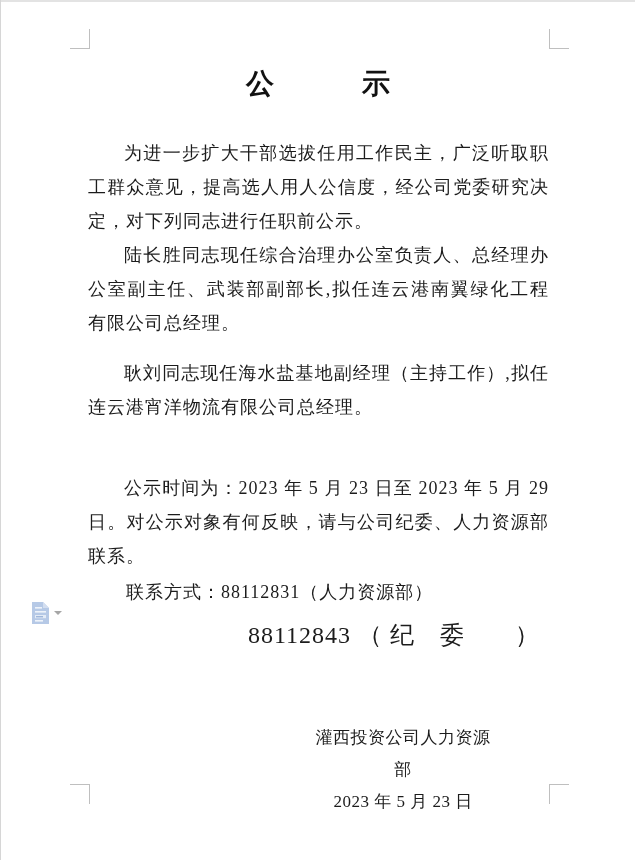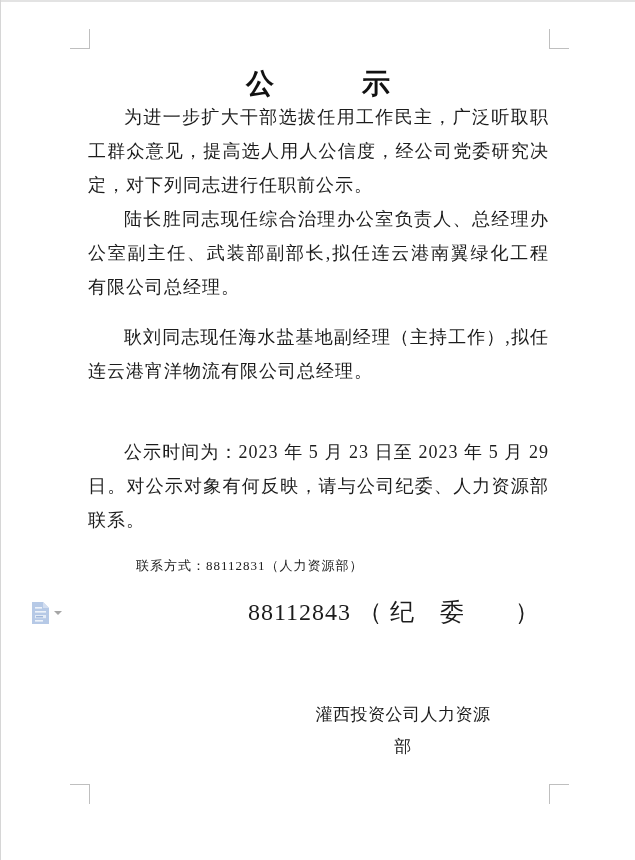--- a/index.html
+++ b/index.html
@@ -40,25 +40,25 @@
     color:#111;
     letter-spacing:1px;
   }
   .para{
     margin:0;
     font-size:18px;line-height:34px;
     text-align:justify;
     text-indent:36px;
     letter-spacing:1px;
   }
-  .p1{}
+  .p1{margin-top:36px;}
   .p2{margin-top:0;}
   .p3{margin-top:16px;}
   .p4{margin-top:47px;}
-  .contact-line{margin:12px;font-size:13px;line-height:34px;text-indent:36px;letter-spacing:1px;}
+  .contact-line{margin:2px;font-size:18px;line-height:34px;text-indent:36px;letter-spacing:1px;}
   .contact-line2{margin:9px;font-size:24px;line-height:34px;text-indent:0;padding-left:119px;letter-spacing:1px;text-align:right;}
   .sign-block{
     margin:70px 51px 8px auto;
     width:190px;
     text-align:center;
   }
   .sign-line{margin:0;font-size:17px;line-height:32px;letter-spacing:0.5px;}
   .date-line{margin:0;font-size:17px;line-height:32px;letter-spacing:0.5px;}
 
   
@@ -100,20 +100,21 @@
     <p class="para p3">耿刘同志现任海水盐基地副经理（主持工作）,拟任连云港宵洋物流有限公司总经理。</p>
 
     <p class="para p4">公示时间为：2023 年 5 月 23 日至 2023 年 5 月 29 日。对公示对象有何反映，请与公司纪委、人力资源部联系。</p>
 
     <p class="contact-line">联系方式：88112831（人力资源部）</p>
 
     <p class="contact-line2">88112843 （ 纪　委　　）</p>
 
     <div class="sign-block">
       <p class="sign-line">灌西投资公司人力资源部</p>
+      <p class="date-line">2023 年 5 月 23 日</p>
     </div>
   </div>
 
   <div class="paste-btn">
     <span>
       <svg class="paste-doc" width="19" height="26" viewBox="0 0 19 26">
         <path d="M1 2 h11 l6 6 v16 h-17 z" fill="#b6c9e6"></path>
         <path d="M12 2 l6 6 h-6 z" fill="#d3def0"></path>
         <rect x="4" y="7" width="7" height="1.6" fill="#eef3fa"></rect>
         <rect x="4" y="11" width="11" height="1.6" fill="#eef3fa"></rect>

